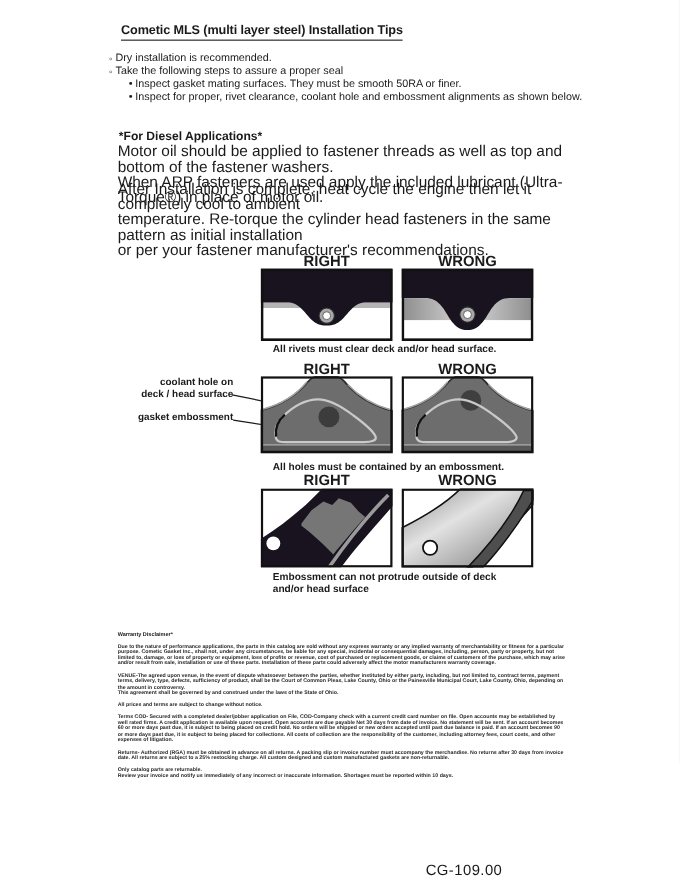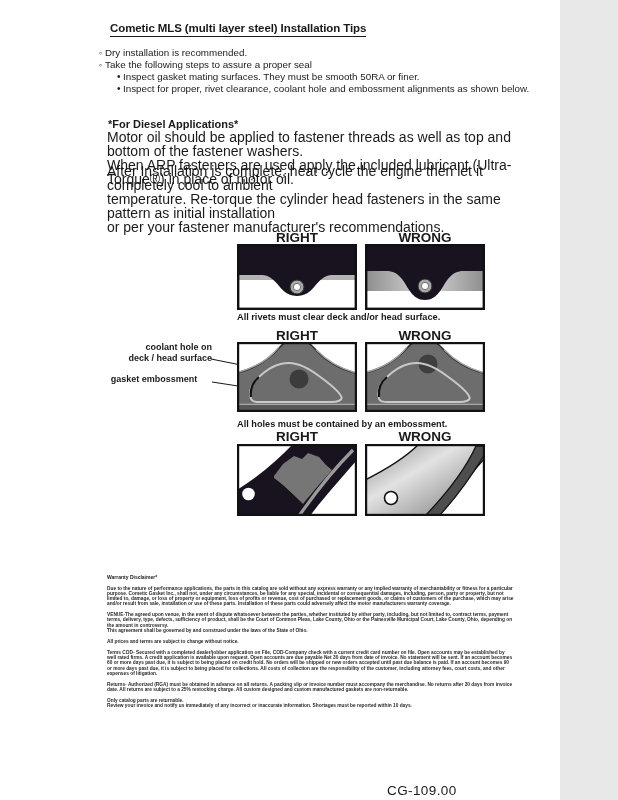--- a/index.html
+++ b/index.html
@@ -1,36 +1,36 @@
 <!DOCTYPE html>
 <html><head>
 <meta charset="utf-8">
 <style>
   html,body{margin:0;padding:0;background:#e8e8e8;}
   .page{
-    position:relative;width:560px;height:800px;background:#ffffff;
+    position:relative;width:618px;height:800px;background:#ffffff;
     font-family:"Liberation Sans",sans-serif;color:#1a1a1a;overflow:hidden;
   }
   .abs{position:absolute;}
   .title{
     left:110px;top:22px;font-size:11.5px;font-weight:bold;letter-spacing:-.1px;
     border-bottom:1.8px solid #1a1a1a;padding-bottom:2px;display:inline-block;
   }
   .tips{left:99px;top:47px;width:430px;}
   .tip{font-size:9.8px;line-height:12px;white-space:nowrap;}
   .tip .mk{display:inline-block;width:6px;font-size:9px;vertical-align:top;}
   .tip.sub{margin-left:18px;}
   .tip.sub .mk{width:6px;font-size:10px;}
   .h2{left:108px;top:118px;font-size:11px;font-weight:bold;}
   .para{font-size:14px;line-height:14px;white-space:pre-line;width:430px;}
   .p1{left:107px;top:130px;}
   .p2{left:107px;top:164px;}
   .p3{left:107px;top:204px;}
   .rw{width:120px;text-align:center;font-size:13.5px;font-weight:bold;}
-  .cap{font-size:9.2px;font-weight:bold;line-height:11px;white-space:pre-line;}
+  .cap{font-size:9.2px;font-weight:bold;line-height:11px;white-space:pre-line;margin-left:11px;}
   .dbox{width:120px;}
   .dbox svg{display:block;}
   .sideLbl{font-size:9px;font-weight:bold;line-height:11px;text-align:right;width:116px;white-space:pre-line;}
   .disc{left:107px;top:574px;width:407px;}
   .disc .dh{font-size:5px;font-weight:bold;margin-bottom:5.5px;}
   .disc p{font-size:4.8px;line-height:5.3px;margin:0 0 5.5px 0;white-space:pre-line;font-weight:bold;color:#2a2a2a;}
   .footer{left:387px;top:759px;font-size:13.5px;letter-spacing:.4px;margin-top:24px;}
 </style>
 </head>
 <body>
@@ -85,21 +85,21 @@
     </svg>
   </div>
 
   <div class="abs cap" style="left:237px;top:312px;">All rivets must clear deck and/or head surface.</div>
 
   <div class="abs rw" style="left:237px;top:328px;">RIGHT</div>
   <div class="abs rw" style="left:365px;top:328px;">WRONG</div>
 
   <div class="abs sideLbl" style="left:96px;top:342px;">coolant hole on
 deck / head surface</div>
-  <div class="abs sideLbl" style="left:96px;top:374px;text-align:center;">gasket embossment</div>
+  <div class="abs sideLbl" style="left:96px;top:374px;">gasket embossment</div>
 
   <svg class="abs" style="left:205px;top:348px;" width="100" height="50" viewBox="0 0 100 50">
     <line x1="6" y1="11" x2="91" y2="28" stroke="#1a1a1a" stroke-width="1.1"></line>
     <line x1="7" y1="34" x2="59" y2="42" stroke="#1a1a1a" stroke-width="1.1"></line>
   </svg>
 
   <div class="abs dbox" style="left:237px;top:342px;">
     <svg width="120" height="70" viewBox="0 0 120 70">
       <rect x="0" y="0" width="120" height="70" fill="#ffffff"></rect>
       <path d="M0,31 C16,27 32,18 43,5 C46,1.5 48,0 52,0 L67,0 C71,0 74,2 78,7 C89,19.5 104,27.5 120,31.5 L120,70 L0,70 Z" fill="#6d6d6d" stroke="#2b2b2b" stroke-width="1.6"></path>
@@ -155,20 +155,22 @@
         </linearGradient>
       </defs>
       <rect x="0" y="0" width="120" height="72" fill="#ffffff"></rect>
       <path d="M0,36 C22,25 42,12 54,0 L120,0 L120,14 C99,39 80,57 64,72 L0,72 Z" fill="url(#g2)" stroke="#111111" stroke-width="1.4"></path>
       <path d="M60,72 C82,49 100,26 111,2 L120,2 L120,10 C104,36 88,57 74,72 Z" fill="#4e4e4e" stroke="#101010" stroke-width="1.3"></path>
       <circle cx="26" cy="54" r="6.5" fill="#ffffff" stroke="#111111" stroke-width="1.6"></circle>
       <rect x="1.1" y="1.1" width="117.8" height="69.8" fill="none" stroke="#111111" stroke-width="2.2"></rect>
     </svg>
   </div>
 
+  <div class="abs cap" style="left:237px;top:519px;">Embossment can not protrude outside of deck
+and/or head surface</div>
 
   <div class="abs disc">
     <div class="dh">Warranty Disclaimer*</div>
     <p>Due to the nature of performance applications, the parts in this catalog are sold without any express warranty or any implied warranty of merchantability or fitness for a particular purpose.  Cometic Gasket Inc., shall not, under any circumstances, be liable for any special, incidental or consequential damages, including, person, party or property, but not limited to, damage, or loss of property or equipment, loss of profits or revenue, cost of purchased or replacement goods, or claims of customers of the purchase, which may arise and/or result from sale, installation or use of these parts.  Installation of these parts could adversely affect the motor manufacturers warranty coverage.</p>
     <p>VENUE-The agreed upon venue, in the event of dispute whatsoever between the parties, whether instituted by either party, including, but not limited to, contract terms, payment terms, delivery, type, defects, sufficiency of product, shall be the Court of Common Pleas, Lake County, Ohio or the Painesville Municipal Court, Lake County, Ohio, depending on the amount in controversy.
 This agreement shall be governed by and construed under the laws of the State of Ohio.</p>
     <p>All prices and terms are subject to change without notice.</p>
     <p>Terms COD- Secured with a completed dealer/jobber application on File, COD-Company check with a current credit card number on file.  Open accounts may be established by well rated firms.  A credit application is available upon request.  Open accounts are due payable Net 30 days from date of invoice.  No statement will be sent.  If an account becomes 60 or more days past due, it is subject to being placed on credit hold.  No orders will be shipped or new orders accepted until past due balance is paid.  If an account becomes 90 or more days past due, it is subject to being placed for collections.  All costs of collection are the responsibility of the customer, including attorney fees, court costs, and other expenses of litigation.</p>
     <p>Returns- Authorized (RGA) must be obtained in advance on all returns.  A packing slip or invoice number must accompany the merchandise.  No returns after 30 days from invoice date.  All returns are subject to a 25% restocking charge.  All custom designed and custom manufactured gaskets are non-returnable.</p>
     <p>Only catalog parts are returnable.

